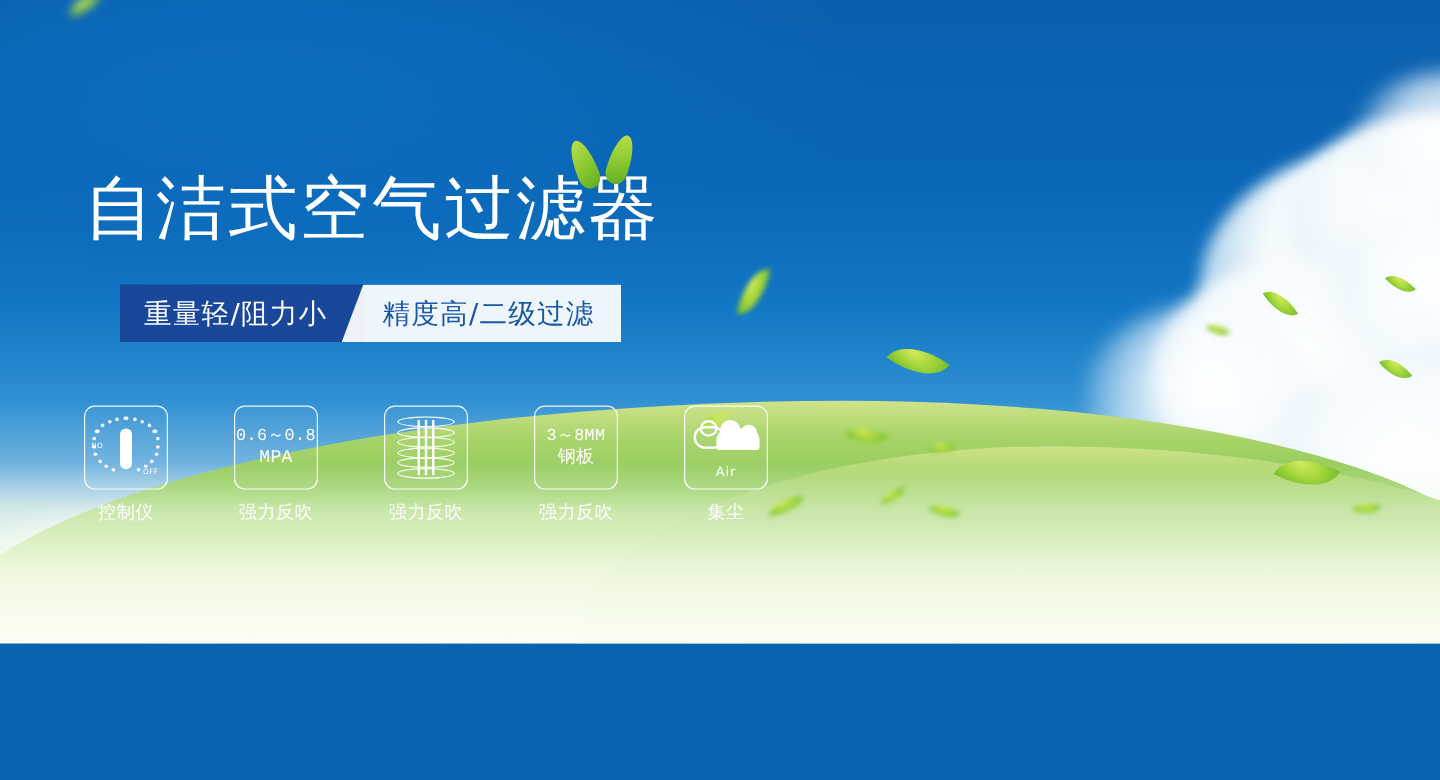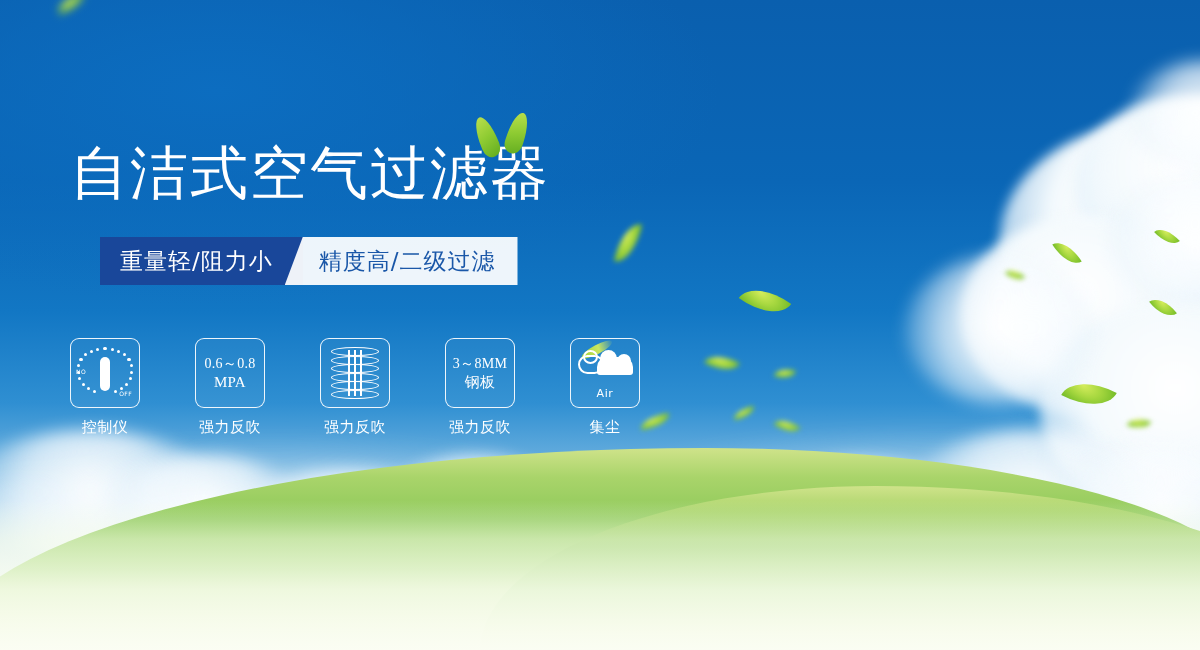--- a/index.html
+++ b/index.html
@@ -1,20 +1,20 @@
 <!DOCTYPE html>
 <html><head>
 <meta charset="utf-8">
 <style>
   * { margin:0; padding:0; box-sizing:border-box; }
   html,body { width:1200px; height:650px; overflow:hidden; background:#0a62b0; }
   body { font-family:"Liberation Sans","DejaVu Sans",sans-serif; }
 
   #banner {
-    position:relative; width:1200px; height:650px; overflow:hidden;
+    position:relative; width:1200px; height:536px; overflow:hidden;
     background:
       radial-gradient(ellipse 70% 55% at 18% 14%, #0c6dc0 0%, rgba(12,109,192,0) 60%),
       linear-gradient(180deg, #0a5fae 0%, #0a66b6 28%, #1277c4 48%, #2f8fd2 62%, #7bb9e2 74%, #cfe6f3 84%, #eef6fb 92%, #ffffff 100%);
   }
 
   
   .cloudmass {
     position:absolute; border-radius:50%;
     background:radial-gradient(circle at 45% 40%, #ffffff 0%, #f4fafd 42%, rgba(226,240,250,0.72) 66%, rgba(200,226,244,0.18) 82%, rgba(190,220,242,0) 100%);
     filter:blur(6px);
@@ -81,21 +81,21 @@
   #features { position:absolute; left:70px; top:338px; display:flex; gap:55px; }
   .feat { width:70px; display:flex; flex-direction:column; align-items:center; }
   .fbox {
     width:70px; height:70px; border:1.4px solid rgba(255,255,255,0.92);
     border-radius:9px; position:relative;
     display:flex; flex-direction:column; align-items:center; justify-content:center;
     background:rgba(255,255,255,0.035);
   }
   .fbox .btext { color:#ffffff; font-size:15px; line-height:18px; text-align:right;
                  letter-spacing:0.3px; white-space:nowrap;
-                 font-family:Liberation Serif, serif; }
+                 font-family:Liberation Mono, monospace; }
   .fbox .btext.sm { font-size:14px; }
   .flabel { margin-top:10px; color:#ffffff; font-size:15px; white-space:nowrap;
             letter-spacing:0.5px; font-family:"DejaVu Sans","Liberation Sans",sans-serif; }
 
   
   .gauge { position:relative; width:56px; height:56px; }
   .gauge .dot { position:absolute; width:3.2px; height:3.2px; border-radius:50%; background:#fff; }
   .gauge .needle {
     position:absolute; left:50%; top:12px; margin-left:-5px;
     width:10px; height:34px; border-radius:5px; background:#fff;

